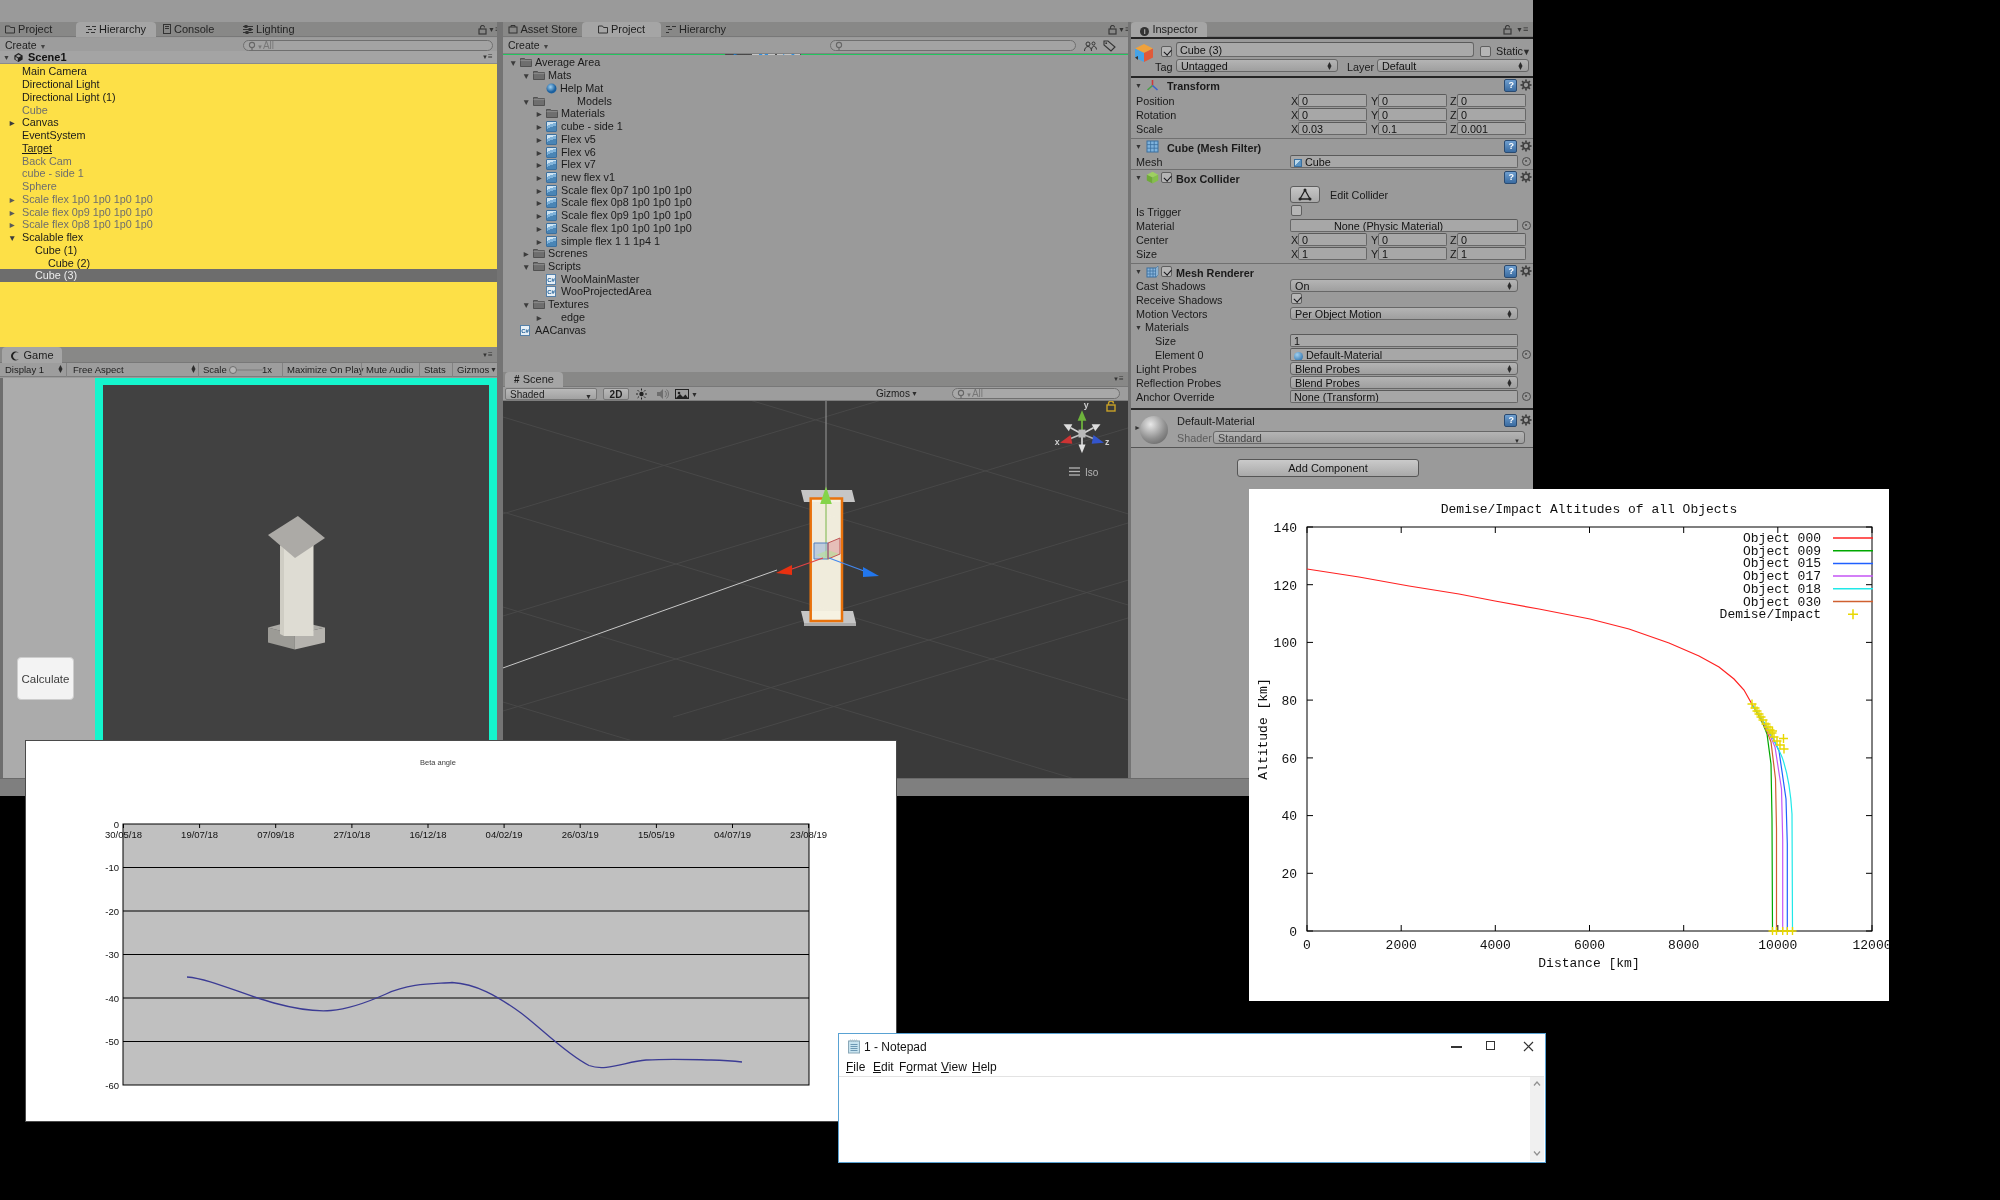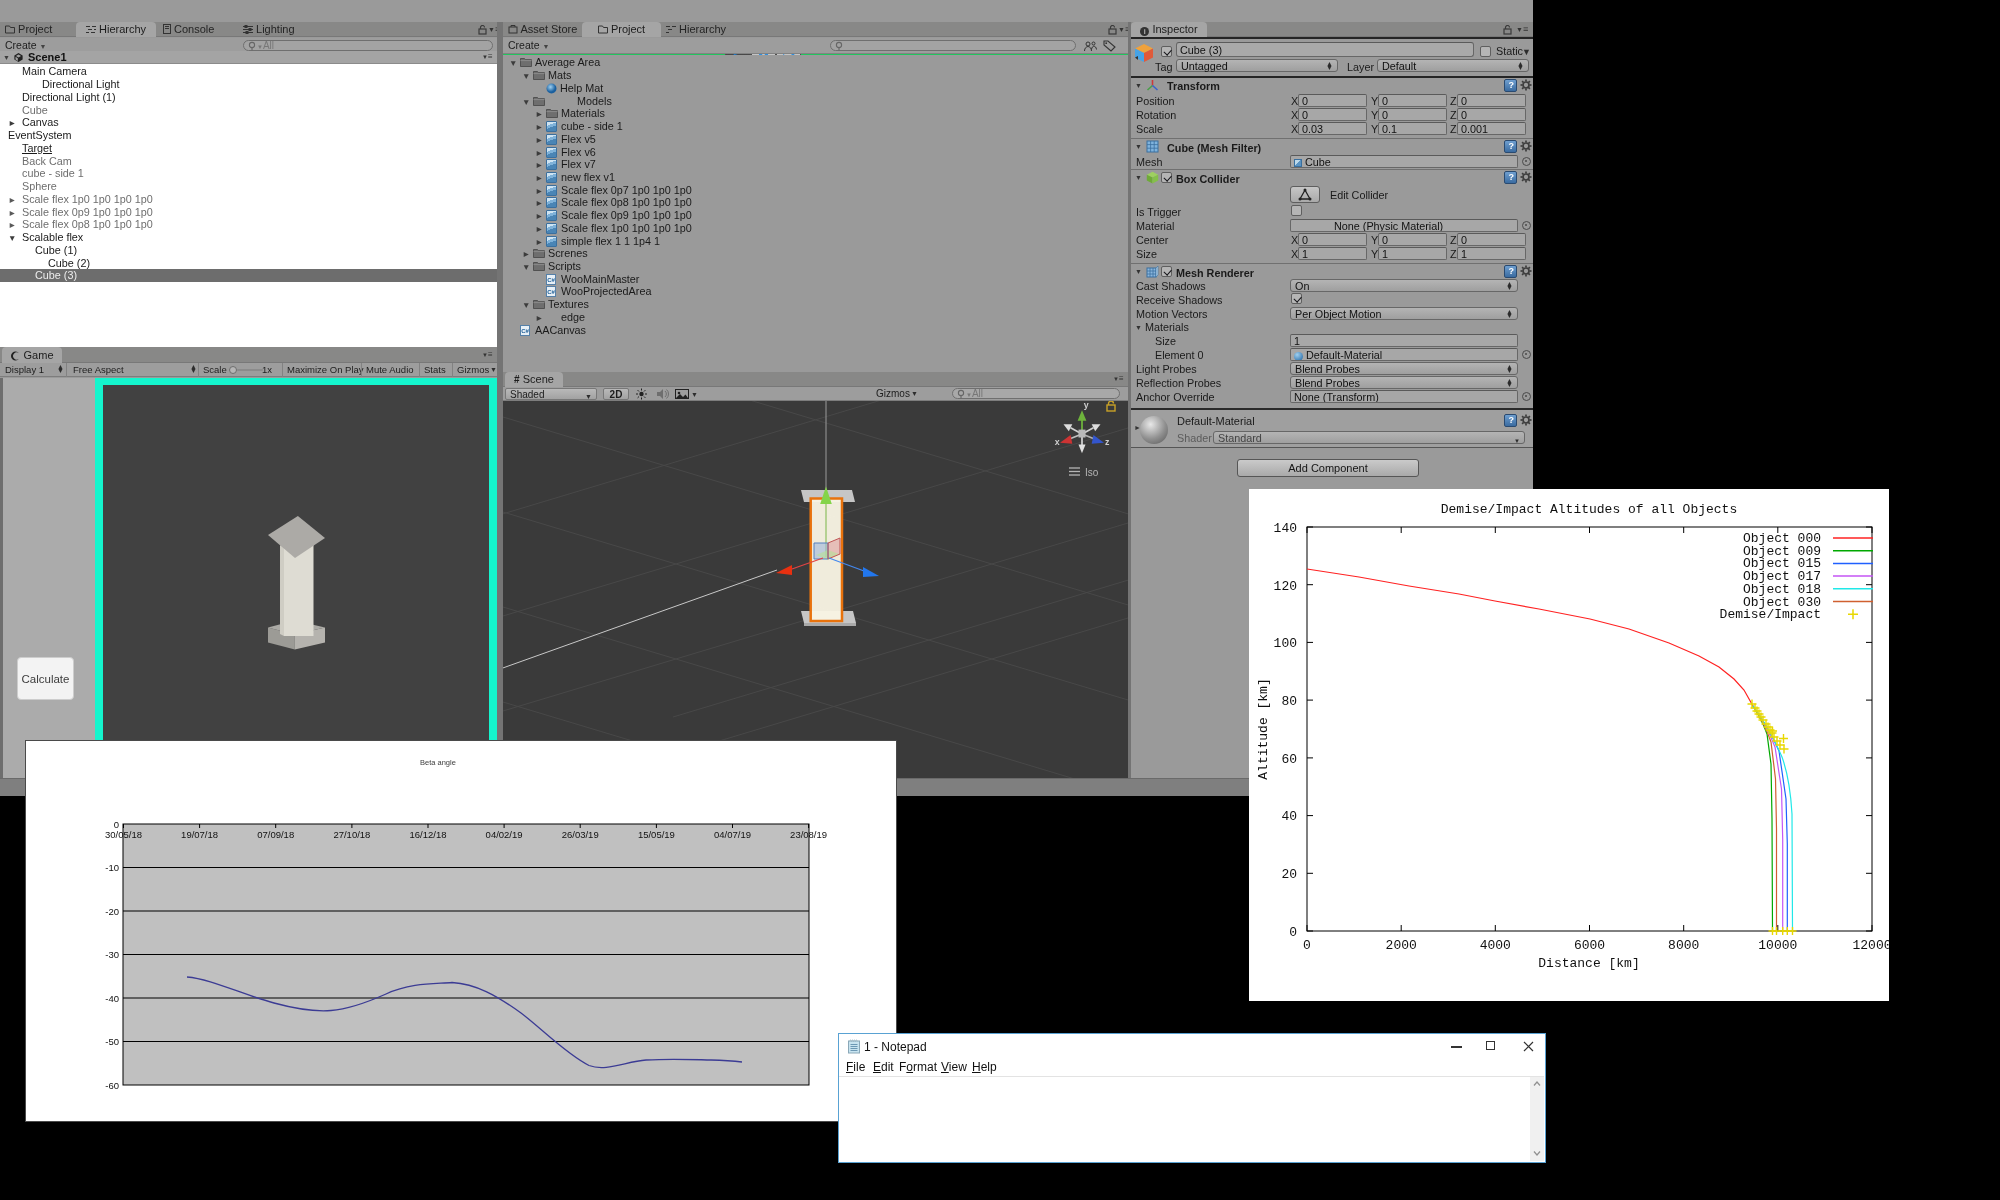--- a/index.html
+++ b/index.html
@@ -227,35 +227,35 @@
           <path d="M1.5 11c0-3 2-4.5 3.5-4.5S8.5 8 8.5 11" fill="none" stroke="#333"></path>
           <circle cx="10.5" cy="3.5" r="1.5" fill="none" stroke="#333"></circle>
           <path d="M8.5 9.5c0.3-2.4 1.5-3.3 2.5-3.3s2.2 1 2.5 3.3" fill="none" stroke="#333"></path>
         </svg>
  <svg class="abs" style="left:600px;top:2px;" width="13" height="12" viewBox="0 0 13 12">
           <path d="M1 5V1h4l7 6-4 4z" fill="none" stroke="#333" stroke-width="1.1"></path>
           <circle cx="3.2" cy="3.2" r="0.9" fill="#333"></circle>
         </svg>
 </div>
 
-<div class="abs" style="left:0;top:51px;width:497px;height:296px;background:#ffffff;overflow:hidden;">
+<div class="abs" style="left:0;top:51px;width:497px;height:296px;background:#fde047;overflow:hidden;">
  <div class="abs" style="left:0;top:0;width:497px;height:13px;background:#a4a4a4;border-bottom:1px solid #8b8b8b;">
    <span class="fold abs" style="left:3px;top:3px;font-size:7px;color:#3c3c3c;">▼</span>
    <svg class="abs" style="left:13px;top:1px;" width="11" height="11" viewBox="0 0 24 24">
             <path d="M12 2L3 7.5v9L12 22l9-5.5v-9z M12 5.2l5.5 3.3L12 11.8 6.5 8.5z M5.5 10.5l5 3v6l-5-3.2z M18.5 10.5l-5 3v6l5-3.2z" fill="#222"></path>
           </svg>
    <span class="abs" style="left:28px;top:0;font-size:11px;font-weight:bold;color:#111;line-height:13px;">Scene1</span>
    <span class="abs" style="left:482px;top:1px;font-size:6px;color:#333;">▼<span style="font-size:8px;font-weight:bold;">≡</span></span>
  </div>
  <div class="row" style="top:14px;"><span style="margin-left:22px;">Main Camera</span></div>
- <div class="row" style="top:27px;margin-left:20px;"><span style="margin-left:22px;">Directional Light</span></div>
+ <div class="row" style="top:27px;"><span style="margin-left:22px;">Directional Light</span></div>
  <div class="row" style="top:40px;"><span style="margin-left:22px;">Directional Light (1)</span></div>
  <div class="row gray" style="top:53px;"><span style="margin-left:22px;">Cube</span></div>
  <div class="row" style="top:65px;"><span class="fold" style="left:8px;">►</span><span style="margin-left:22px;">Canvas</span></div>
- <div class="row" style="top:78px;"><span style="margin-left:8px;">EventSystem</span></div>
+ <div class="row" style="top:78px;"><span style="margin-left:22px;">EventSystem</span></div>
  <div class="row" style="top:91px;text-decoration:underline;"><span style="margin-left:22px;">Target</span></div>
  <div class="row gray" style="top:104px;"><span style="margin-left:22px;">Back Cam</span></div>
  <div class="row gray" style="top:116px;"><span style="margin-left:22px;">cube - side 1</span></div>
  <div class="row gray" style="top:129px;"><span style="margin-left:22px;">Sphere</span></div>
  <div class="row gray" style="top:142px;"><span class="fold" style="left:8px;color:#5a5a5a;">►</span><span style="margin-left:22px;">Scale flex 1p0 1p0 1p0 1p0</span></div>
  <div class="row gray" style="top:155px;"><span class="fold" style="left:8px;color:#5a5a5a;">►</span><span style="margin-left:22px;">Scale flex 0p9 1p0 1p0 1p0</span></div>
  <div class="row gray" style="top:167px;"><span class="fold" style="left:8px;color:#5a5a5a;">►</span><span style="margin-left:22px;">Scale flex 0p8 1p0 1p0 1p0</span></div>
  <div class="row" style="top:180px;"><span class="fold" style="left:8px;">▼</span><span style="margin-left:22px;">Scalable flex</span></div>
  <div class="row" style="top:193px;"><span style="margin-left:35px;">Cube (1)</span></div>
  <div class="row" style="top:206px;"><span style="margin-left:48px;">Cube (2)</span></div>

